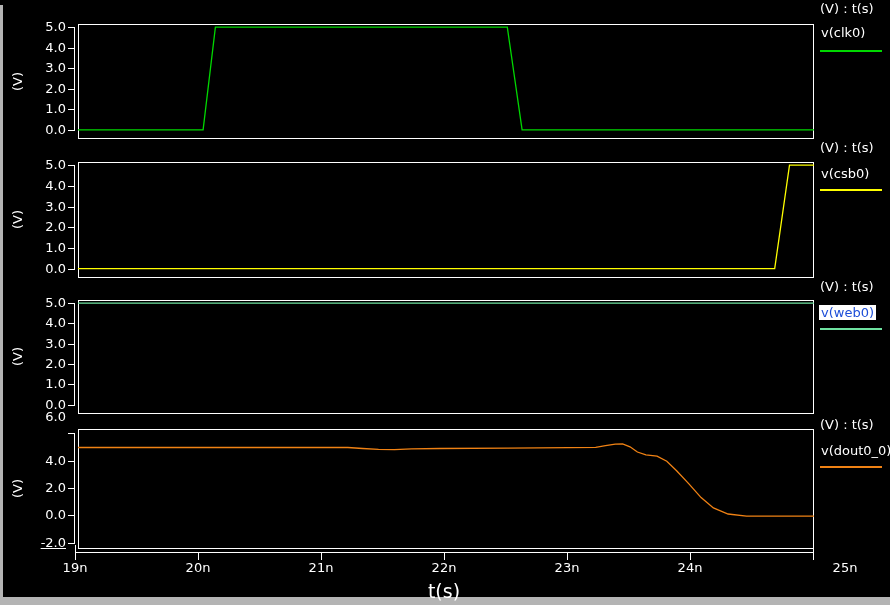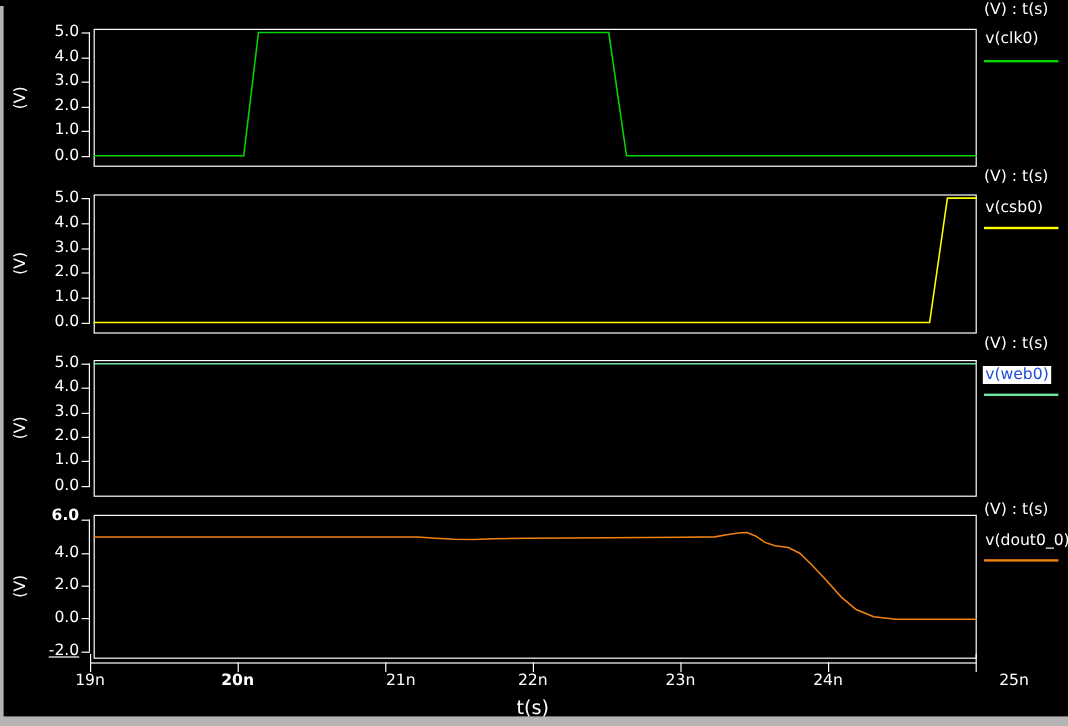--- a/index.html
+++ b/index.html
@@ -16,21 +16,21 @@
   .tick-h{position:absolute;width:7px;height:1px;background:#fff;}
   .vline{position:absolute;width:1px;background:#fff;}
   .hline{position:absolute;height:1px;background:#fff;}
   .tick-v{position:absolute;width:1px;background:#fff;}
   .ylabel{position:absolute;font-size:13px;transform:rotate(-90deg);transform-origin:center;width:30px;text-align:center;}
   .legend-header{position:absolute;left:820px;font-size:13px;white-space:nowrap;}
   .legend-name{position:absolute;left:819px;font-size:13px;white-space:nowrap;padding:0 2px;}
   .legend-name.selected{background:#fff;color:#1d4ed8;}
   .legend-swatch{position:absolute;left:820px;width:62px;height:2px;}
   .xtick-label{position:absolute;width:44px;text-align:center;font-size:13px;top:560px;}
-  #xaxis-title{position:absolute;left:422px;top:580px;width:44px;text-align:center;font-size:16px;}
+  #xaxis-title{position:absolute;left:422px;top:580px;width:44px;text-align:center;font-size:19px;}
 </style>
 </head>
 <body>
 
 <div id="screen">
   <div id="edge-left" class="edge"></div>
   <div id="edge-bottom" class="edge"></div>
   <div id="panels">
       <div>
         <div class="ylabel" style="left: 2px; top: 73.5px;">(V)</div>
@@ -96,21 +96,21 @@
         <div class="box" style="left: 78px; top: 300px; width: 736px; height: 114px;"></div>
         <svg class="trace-svg" width="736" height="114" style="left: 78px; top: 300px;">
           <polyline points="0.0,3.1 736.0,3.1" fill="none" stroke="#6fe3a1" stroke-width="1.3"></polyline>
         </svg>
         <div class="legend-header" style="top: 279px;">(V) : t(s)</div>
         <div class="legend-name selected" style="top: 305px;">v(web0)</div>
         <div class="legend-swatch" style="top: 328px; background: rgb(111, 227, 161);"></div>
       </div>
       <div>
         <div class="ylabel" style="left: 2px; top: 481px;">(V)</div>
-        <div class="ytick-label" style="left: 26px; top: 423px; font-weight: bold;">6.0</div>
+        <div class="ytick-label" style="left: 26px; top: 410px;">6.0</div>
         <div class="tick-h" style="left: 68px; top: 433px;"></div>
         <div class="ytick-label" style="left: 26px; top: 453.543px;">4.0</div>
         <div class="tick-h" style="left: 68px; top: 461px;"></div>
         <div class="ytick-label" style="left: 26px; top: 480.971px;">2.0</div>
         <div class="tick-h" style="left: 68px; top: 488px;"></div>
         <div class="ytick-label" style="left: 26px; top: 508.4px;">0.0</div>
         <div class="tick-h" style="left: 68px; top: 515px;"></div>
         <div class="ytick-label" style="left: 26px; top: 535.829px; text-decoration: underline;">-2.0</div>
         <div class="tick-h" style="left: 68px; top: 543px;"></div>
         <div class="vline" style="left: 74px; top: 433px; height: 110px;"></div>
@@ -121,23 +121,23 @@
         <div class="legend-header" style="top: 417px;">(V) : t(s)</div>
         <div class="legend-name" style="top: 443px;">v(dout0_0)</div>
         <div class="legend-swatch" style="top: 466px; background: rgb(240, 130, 20);"></div>
       </div>
     </div>
   <div id="xaxis">
       <div class="hline" style="left: 75px; top: 552px; width: 739px;"></div>
       <div class="tick-v" style="left: 75px; top: 545px; height: 15px;"></div>
       <div class="xtick-label" style="left: 53px;">19n</div>
       <div class="tick-v" style="left: 198px; top: 552px; height: 8px;"></div>
-      <div class="xtick-label" style="left: 176px; font-weight: bold;">20n</div>
+      <div class="xtick-label" style="left: 176px;">20n</div>
       <div class="tick-v" style="left: 321px; top: 552px; height: 8px;"></div>
-      <div class="xtick-label" style="left: 312px;">21n</div>
+      <div class="xtick-label" style="left: 299px;">21n</div>
       <div class="tick-v" style="left: 444px; top: 552px; height: 8px;"></div>
       <div class="xtick-label" style="left: 422px;">22n</div>
       <div class="tick-v" style="left: 567px; top: 552px; height: 8px;"></div>
       <div class="xtick-label" style="left: 545px;">23n</div>
       <div class="tick-v" style="left: 690px; top: 552px; height: 8px;"></div>
       <div class="xtick-label" style="left: 668px;">24n</div>
       <div class="tick-v" style="left: 813px; top: 545px; height: 15px;"></div>
       <div class="xtick-label" style="left: 823px;">25n</div>
     </div>
   <div id="xaxis-title">t(s)</div>

